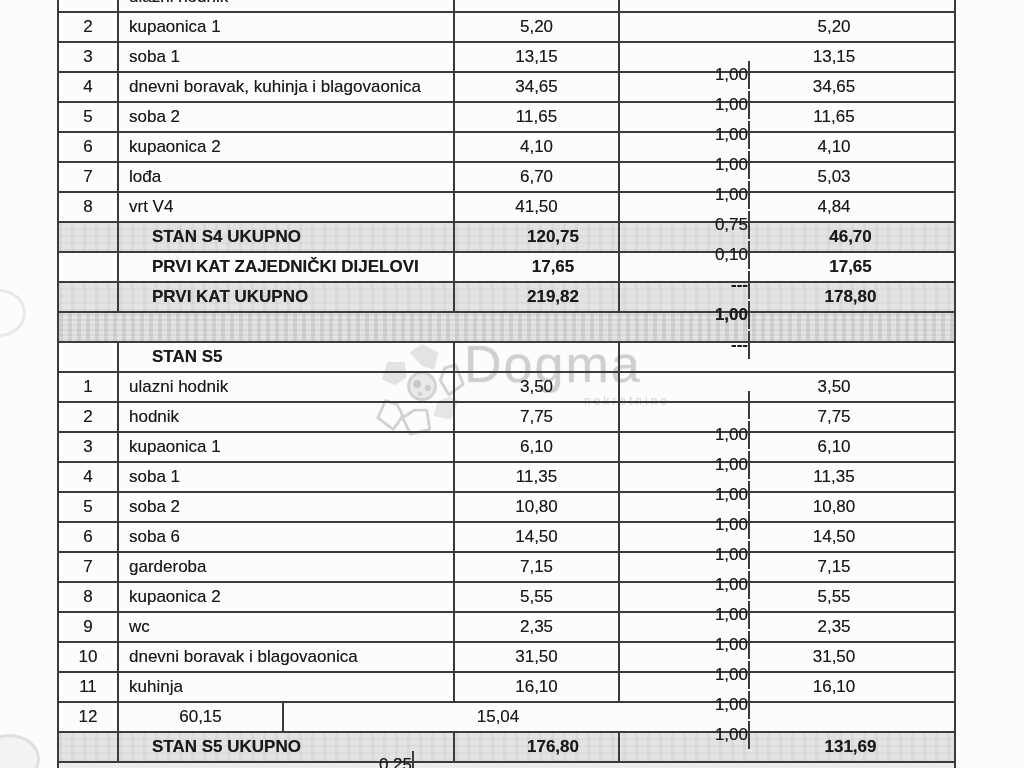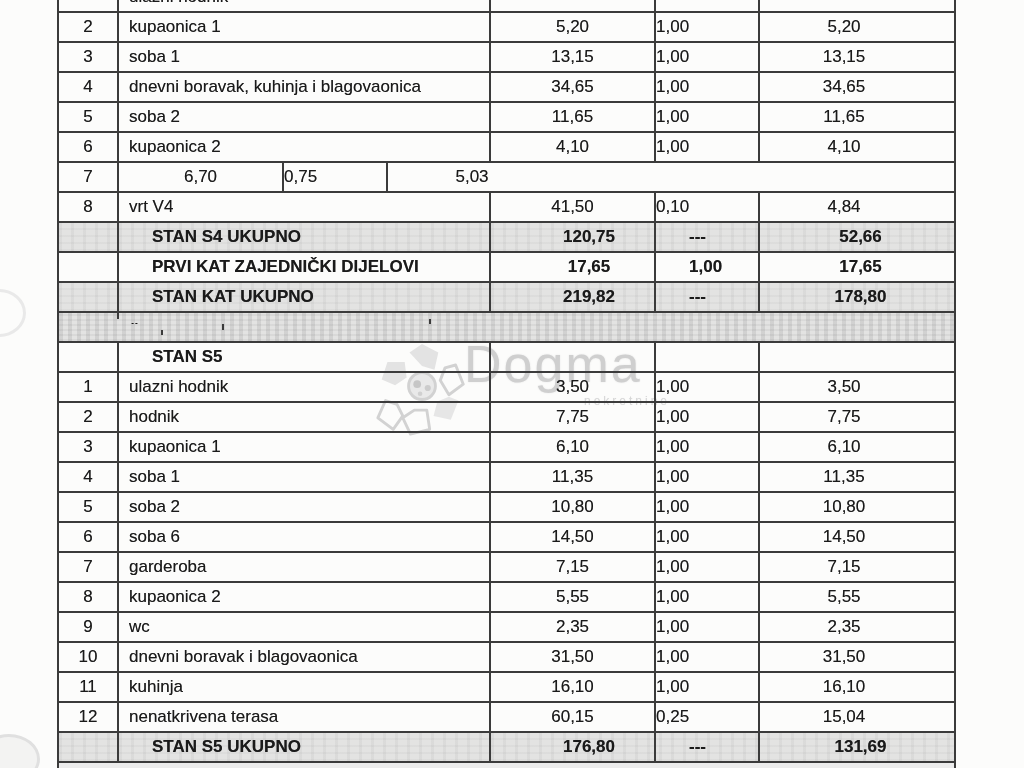--- a/index.html
+++ b/index.html
@@ -48,23 +48,23 @@
     border-bottom:2px solid #3b3b3b;
     background-color:transparent;
   }
   .cell {
     box-sizing:border-box; height:28px; line-height:28px;
     font-size:17px; white-space:nowrap; overflow:hidden;
     border-right:2px solid #3b3b3b;
     text-shadow:0 0 0.5px rgba(20,20,20,0.55);
   }
   .c-num  { width:60px;  text-align:center; }
-  .c-name { width:372px; padding-left:10px; }
+  .c-name { width:336px; padding-left:10px; }
   .c-area { width:165px; text-align:center; }
-  .c-coef { width:104px; text-align:left; }
+  .c-coef { width:130px; text-align:right;margin-top:48px; }
   .c-red  { width:168px; text-align:center; border-right:none; }
 
   .row.bold .cell { font-weight:700;padding-left:33px; }
   .row.shaded {
     background-color:rgba(32,32,36,0.115);
     background-image:
       repeating-linear-gradient(90deg, rgba(60,60,62,0.05) 0 3px, transparent 3px 12px),
       repeating-linear-gradient(0deg, rgba(60,60,62,0.04) 0 2px, transparent 2px 7px);
   }
   .row.noisy {
@@ -152,48 +152,49 @@
   </div>
         <div class="row">
     <div class="cell c-num">6</div>
     <div class="cell c-name">kupaonica 2</div>
     <div class="cell c-area">4,10</div>
     <div class="cell c-coef">1,00</div>
     <div class="cell c-red">4,10</div>
   </div>
         <div class="row">
     <div class="cell c-num">7</div>
+    <div class="cell c-name">lođa</div>
     <div class="cell c-area">6,70</div>
     <div class="cell c-coef">0,75</div>
     <div class="cell c-red">5,03</div>
   </div>
         <div class="row">
     <div class="cell c-num">8</div>
     <div class="cell c-name">vrt V4</div>
     <div class="cell c-area">41,50</div>
     <div class="cell c-coef">0,10</div>
     <div class="cell c-red">4,84</div>
   </div>
         <div class="row shaded bold">
     <div class="cell c-num"></div>
     <div class="cell c-name">STAN S4 UKUPNO</div>
     <div class="cell c-area">120,75</div>
     <div class="cell c-coef">---</div>
-    <div class="cell c-red">52,66</div>
+    <div class="cell c-red">46,70</div>
   </div>
         <div class="row bold">
     <div class="cell c-num"></div>
     <div class="cell c-name">PRVI KAT ZAJEDNIČKI DIJELOVI</div>
     <div class="cell c-area">17,65</div>
     <div class="cell c-coef">1,00</div>
     <div class="cell c-red">17,65</div>
   </div>
         <div class="row shaded bold">
     <div class="cell c-num"></div>
-    <div class="cell c-name">STAN KAT UKUPNO</div>
+    <div class="cell c-name">PRVI KAT UKUPNO</div>
     <div class="cell c-area">219,82</div>
     <div class="cell c-coef">---</div>
     <div class="cell c-red">178,80</div>
   </div>
         <div class="row shaded bold noisy">
     <div class="cell c-num"></div>
     <div class="cell c-name">UVUČENI KAT</div>
     <div class="cell c-area"></div>
     <div class="cell c-coef"></div>
     <div class="cell c-red"></div>
@@ -277,21 +278,20 @@
   </div>
         <div class="row">
     <div class="cell c-num">11</div>
     <div class="cell c-name">kuhinja</div>
     <div class="cell c-area">16,10</div>
     <div class="cell c-coef">1,00</div>
     <div class="cell c-red">16,10</div>
   </div>
         <div class="row">
     <div class="cell c-num">12</div>
-    <div class="cell c-name">nenatkrivena terasa</div>
     <div class="cell c-area">60,15</div>
     <div class="cell c-coef">0,25</div>
     <div class="cell c-red">15,04</div>
   </div>
         <div class="row shaded bold">
     <div class="cell c-num"></div>
     <div class="cell c-name">STAN S5 UKUPNO</div>
     <div class="cell c-area">176,80</div>
     <div class="cell c-coef">---</div>
     <div class="cell c-red">131,69</div>

